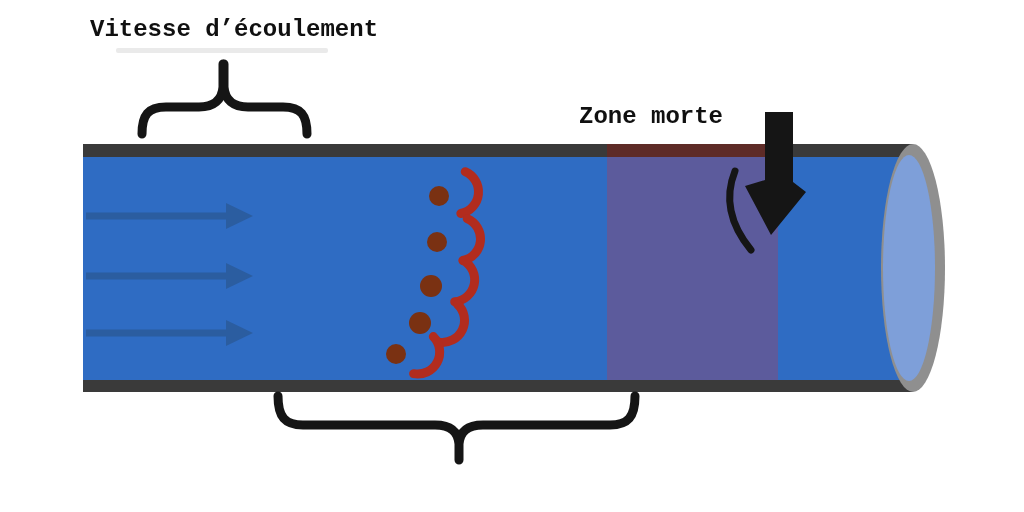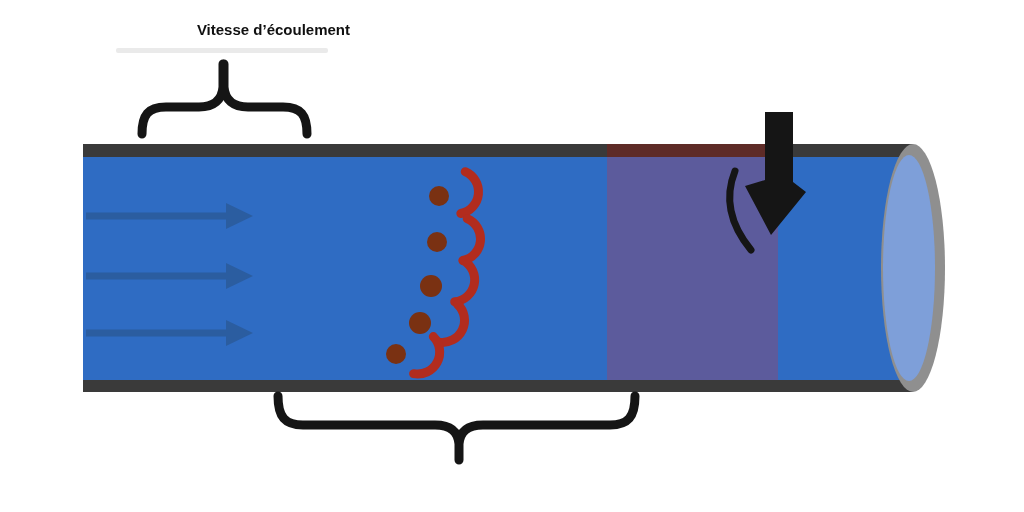--- a/index.html
+++ b/index.html
@@ -17,25 +17,26 @@
   }
   svg.scene {
     position: absolute;
     left: 0;
     top: 0;
   }
   .label {
     position: absolute;
     color: #101010;
     font-weight: 700;
-    font-size: 15px;
+    font-size: 24px;
     line-height: 28px;
-    text-align: right;
+    text-align: left;
     white-space: nowrap;
     user-select: none;
+    font-family: Liberation Mono, monospace;
   }
   .label-flow  { left: 90px;  top: 16px;  width: 260px; }
   .label-dead  { left: 579px; top: 103px; width: 200px; }
   .label-sound { left: 340px; top: 465px; width: 240px; }
 </style>
 </head>
 <body>
 
 <div class="stage">
 
@@ -86,15 +87,16 @@
 
     <path d="M 142 134 C 142 115 148 107 166 107 L 199 107 C 214 107 222 100 223 87 L 223 64
              M 307 134 C 307 115 301 107 283 107 L 248 107 C 233 107 225 100 224 87 L 224 64" fill="none" stroke-width="9" stroke-linecap="round" stroke-linejoin="round" stroke="#151515"></path>
 
     <path d="M 278 396 C 278 417 285 425 303 425 L 435 425 C 451 425 458 432 459 444 L 459 460
              M 635 396 C 635 417 628 425 610 425 L 483 425 C 467 425 460 432 459 444 L 459 460" fill="none" stroke-width="9" stroke-linecap="round" stroke-linejoin="round" stroke="#151515"></path>
   </svg>
 
   <div class="label label-flow">Vitesse d’écoulement</div>
 
+  <div class="label label-dead">Zone morte</div>
 
 
 </div>
 
 </body></html>

